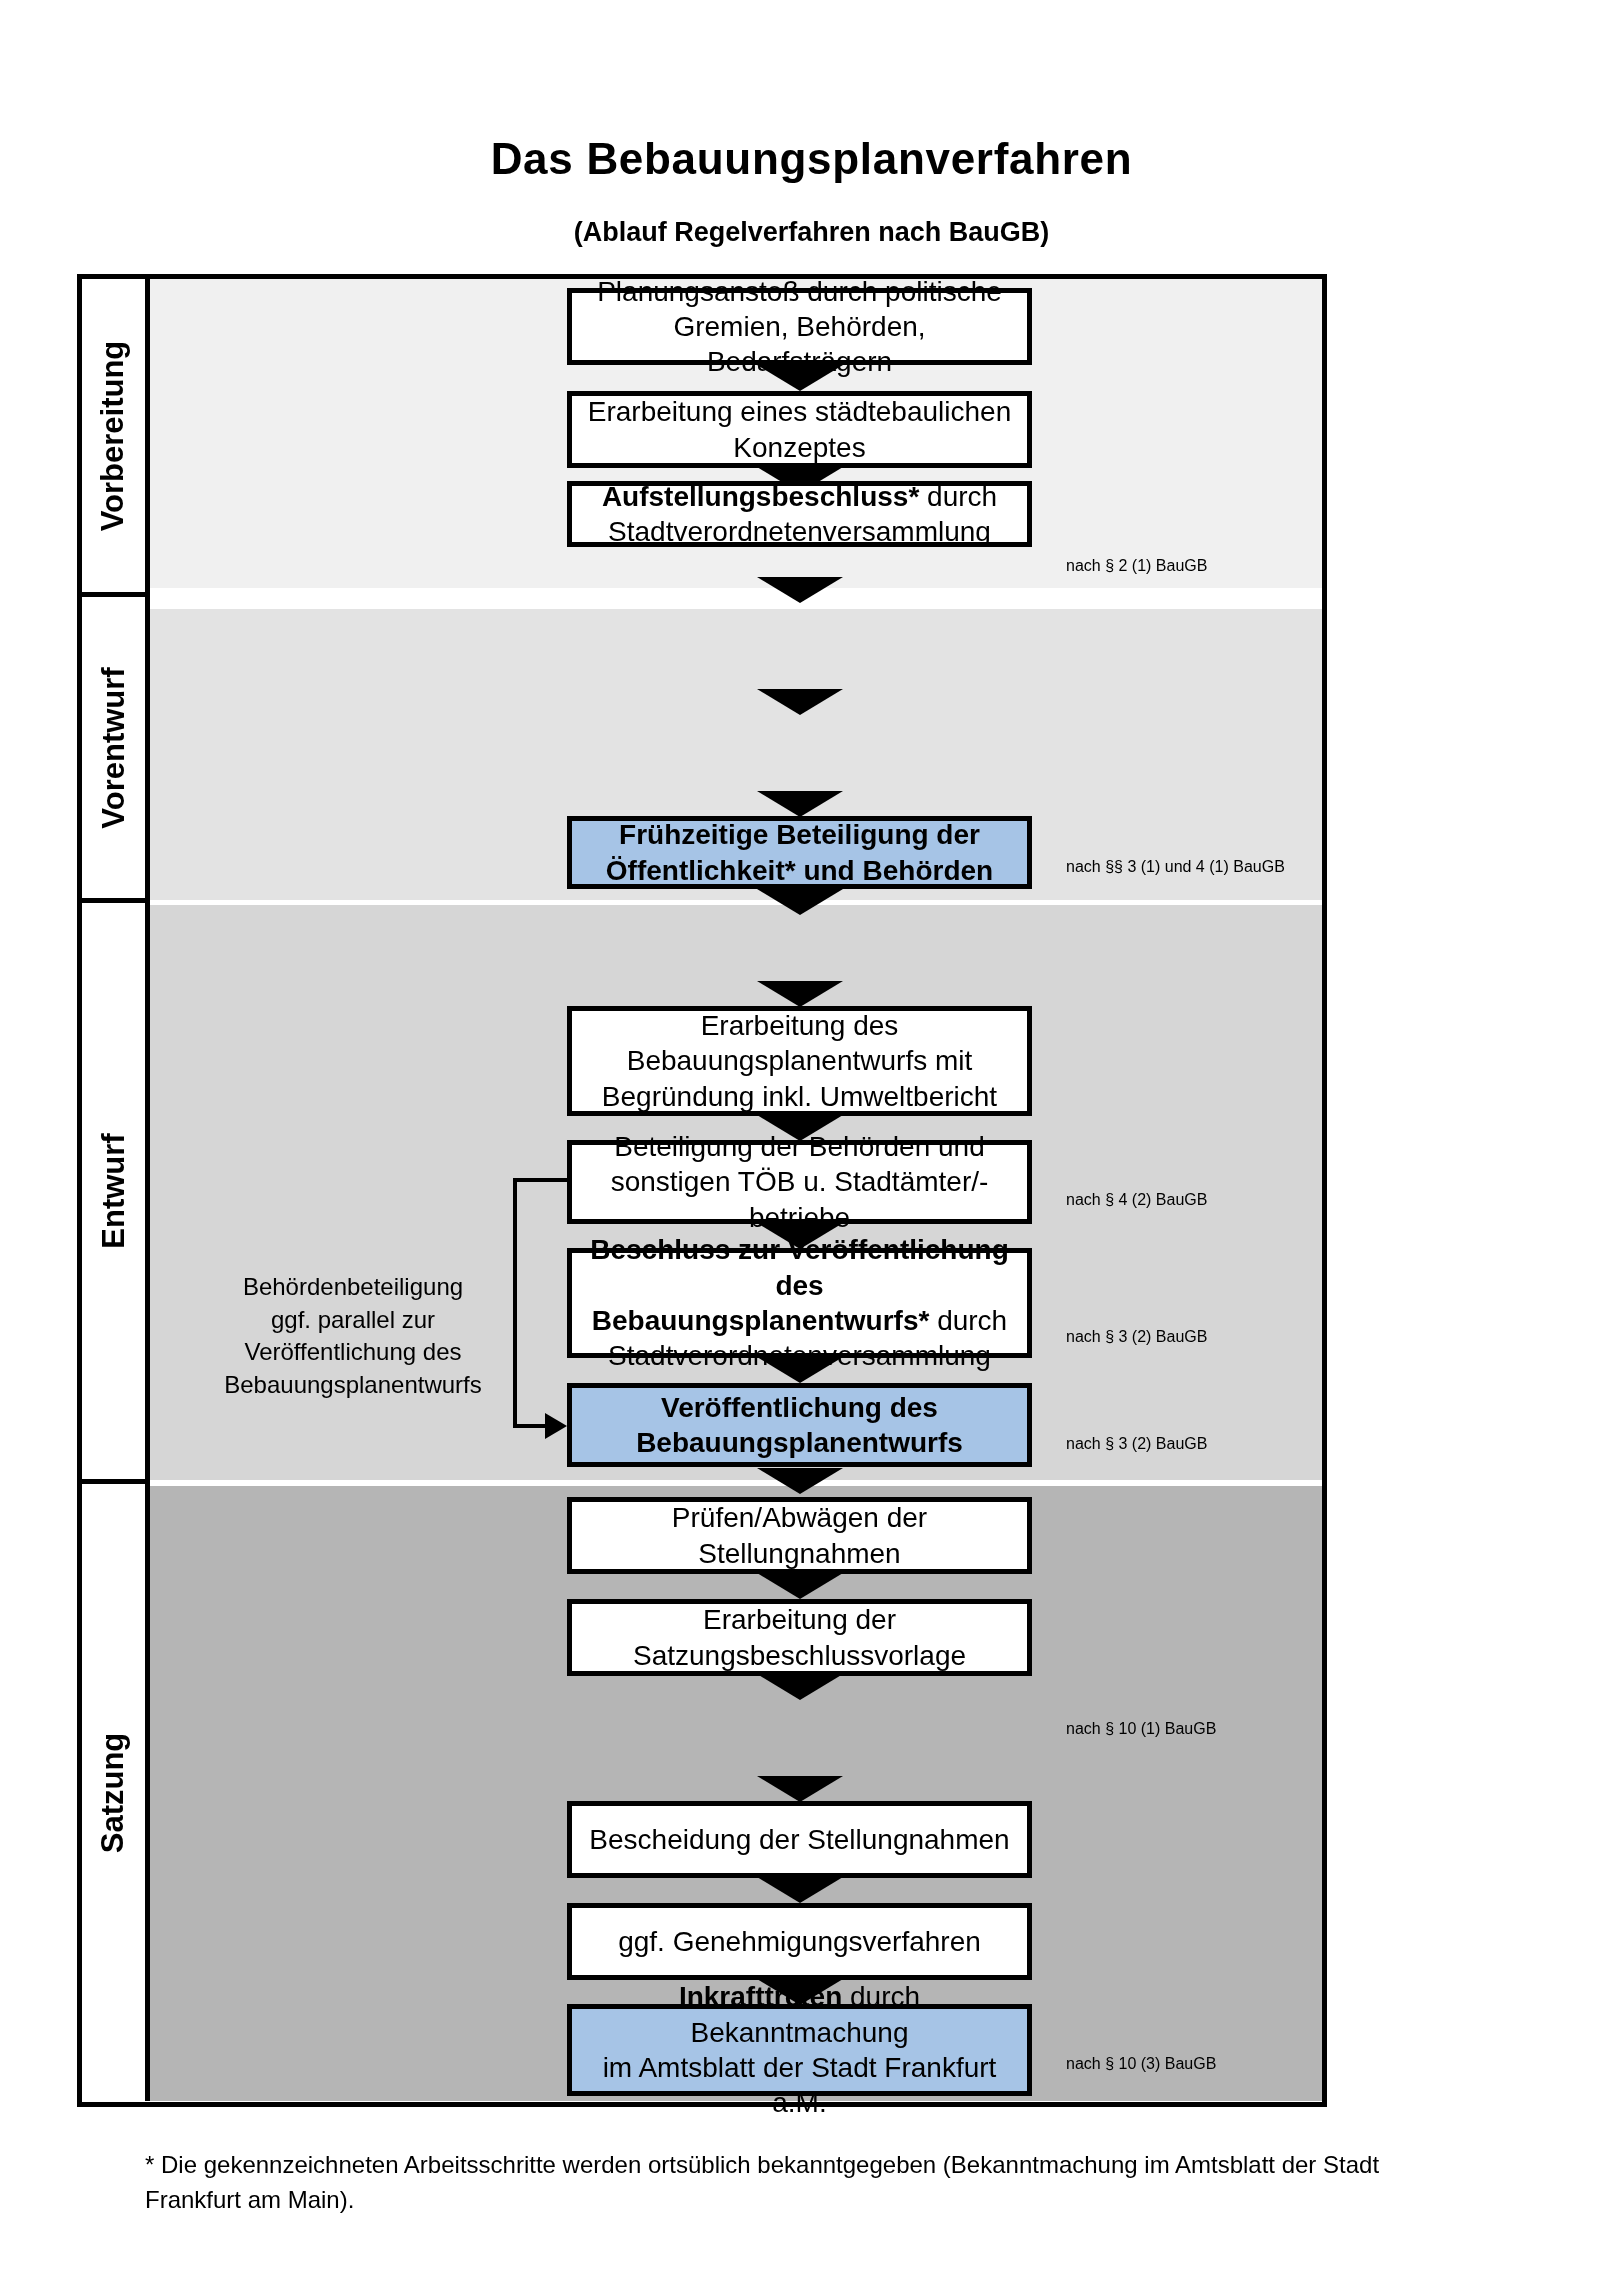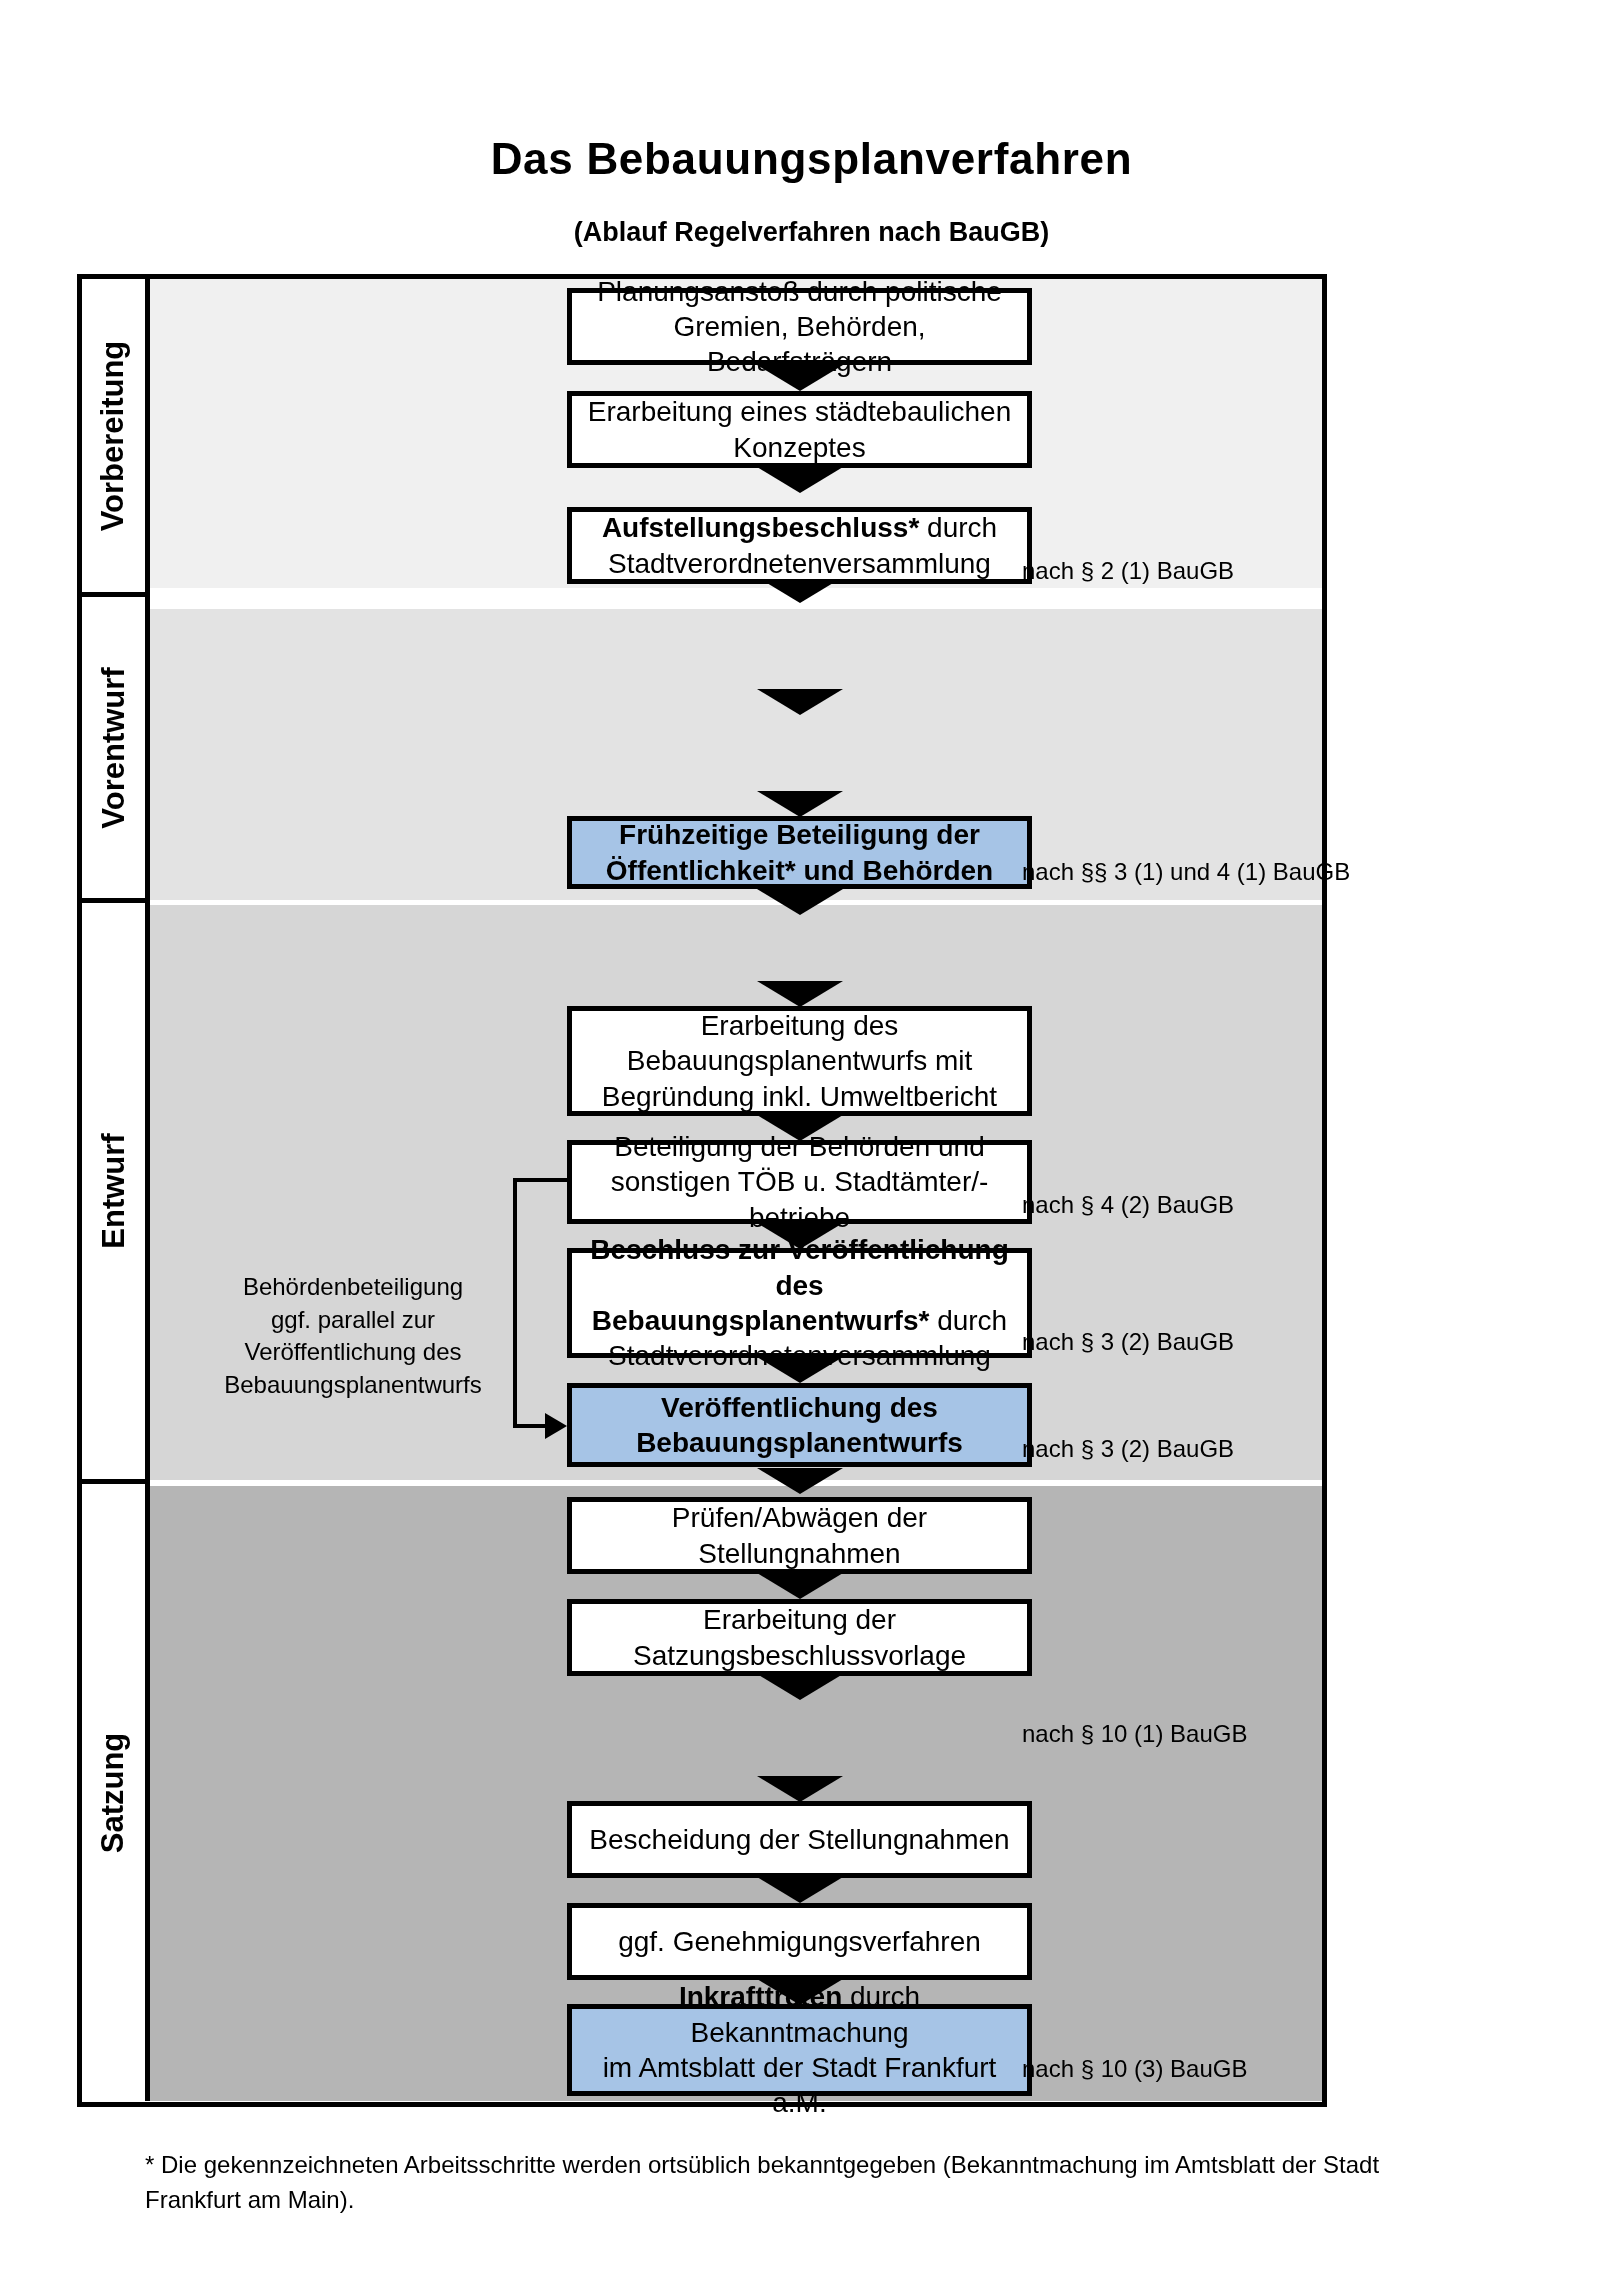--- a/index.html
+++ b/index.html
@@ -22,21 +22,21 @@
   .sect{position:absolute;left:0;width:1172px;}
   .box{position:absolute;left:417px;width:465px;border:5.2px solid #000;
     box-sizing:border-box;background:#fff;display:flex;align-items:center;
     justify-content:center;text-align:center;padding:2.6px 9.2px;z-index:3;}
   .box.blue{background:var(--hl,#a6c4e6);}
   .btxt{font-size:28px;line-height:1.26;white-space:pre-line;}
   .btxt .b{font-weight:bold;}
   .arrow{position:absolute;left:607px;width:0;height:0;z-index:2;
     border-left:43px solid transparent;border-right:43px solid transparent;
     border-top:26px solid #000;}
-  .ref{position:absolute;left:872px;font-size:24px;white-space:nowrap;z-index:3;}
+  .ref{position:absolute;left:916px;font-size:16px;white-space:nowrap;z-index:3;}
   .annot{position:absolute;left:6.5px;top:992px;width:393px;text-align:center;
     font-size:24px;line-height:1.36;white-space:pre-line;z-index:3;}
   .ln{position:absolute;background:#000;z-index:2;}
   .ahead{position:absolute;width:0;height:0;z-index:2;
     border-top:13.7px solid transparent;border-bottom:13.7px solid transparent;
     border-left:22px solid #000;}
   .footnote{position:absolute;left:145px;top:2148px;width:1427px;
     font-size:24px;line-height:1.45;white-space:pre-line;}
 </style>
 </head>
@@ -70,21 +70,21 @@
     <div class="sect" style="top: 1207px; height: 615px; background: rgb(181, 181, 181);"></div>
 
     <div class="box" style="top:9.2px;height:77px">
       <div class="btxt"><span class="b"></span><span>Planungsanstoß durch politische
 Gremien, Behörden, Bedarfsträgern</span></div>
     </div>
     <div class="box" style="top:112px;height:77px">
       <div class="btxt"><span class="b"></span><span>Erarbeitung eines städtebaulichen
 Konzeptes</span></div>
     </div>
-    <div class="box" style="top:228px;height:77px">
+    <div class="box" style="top:202px;height:66px">
       <div class="btxt"><span class="b">Aufstellungsbeschluss*</span><span> durch
 Stadtverordnetenversammlung</span></div>
     </div>
     <div class="box blue" style="top:537px;height:73px">
       <div class="btxt"><span class="b">Frühzeitige Beteiligung der
 Öffentlichkeit* und Behörden</span><span></span></div>
     </div>
     <div class="box" style="top:727px;height:110px">
       <div class="btxt"><span class="b"></span><span>Erarbeitung des
 Bebauungsplanentwurfs mit

